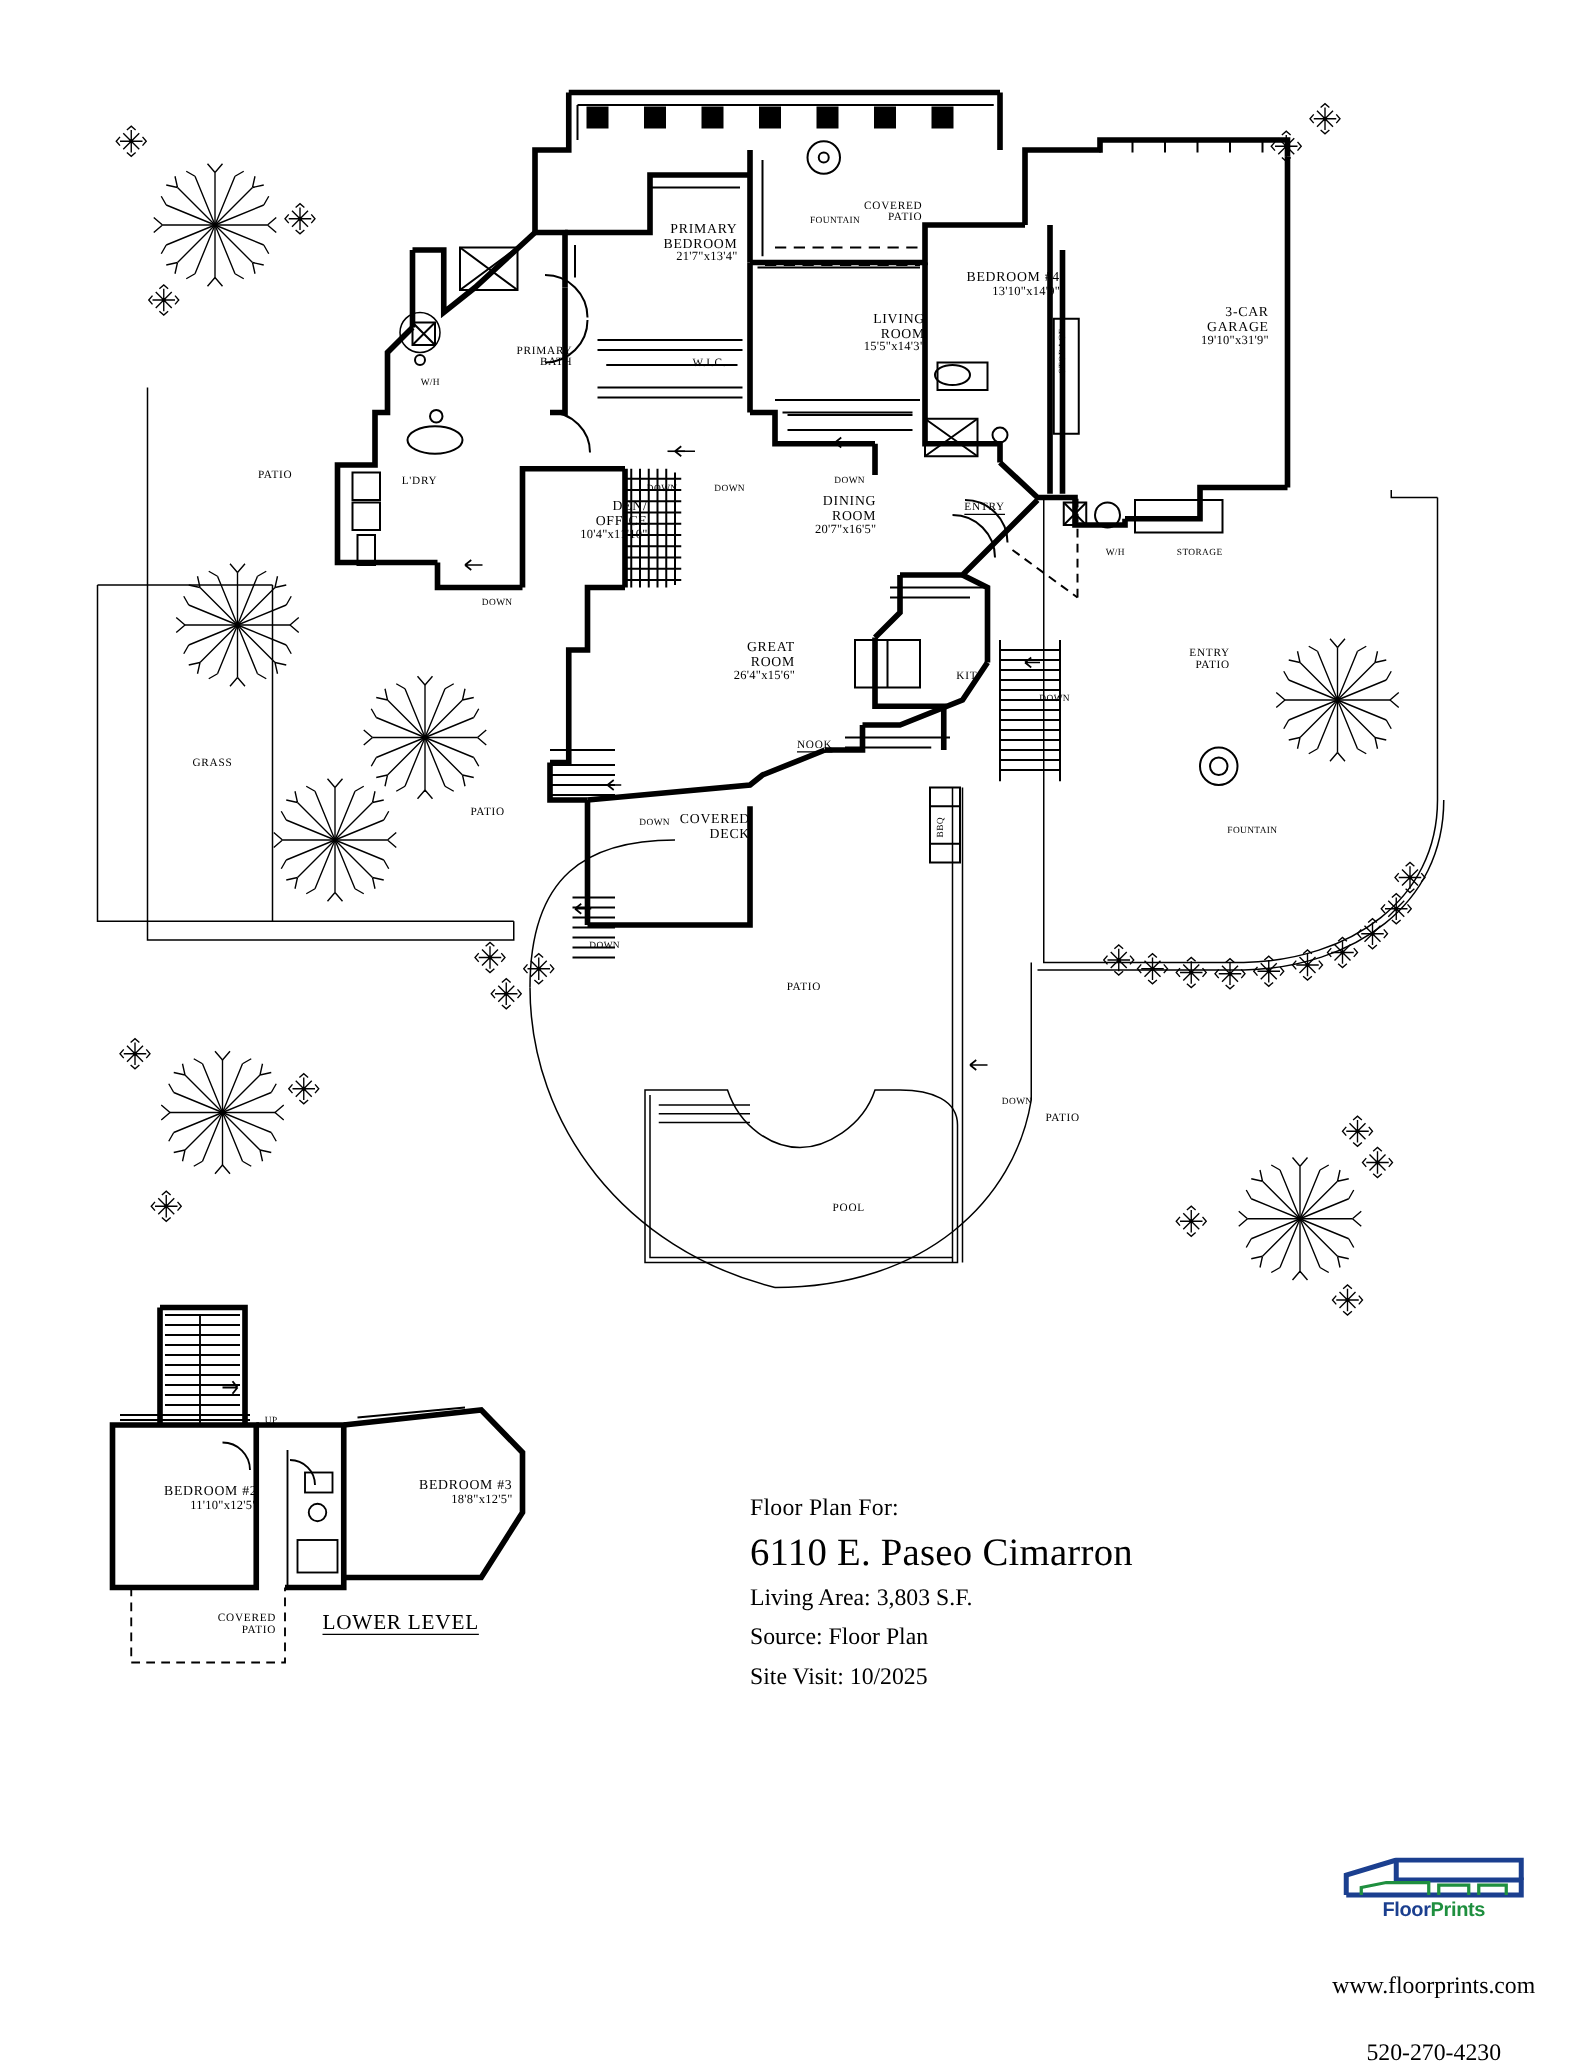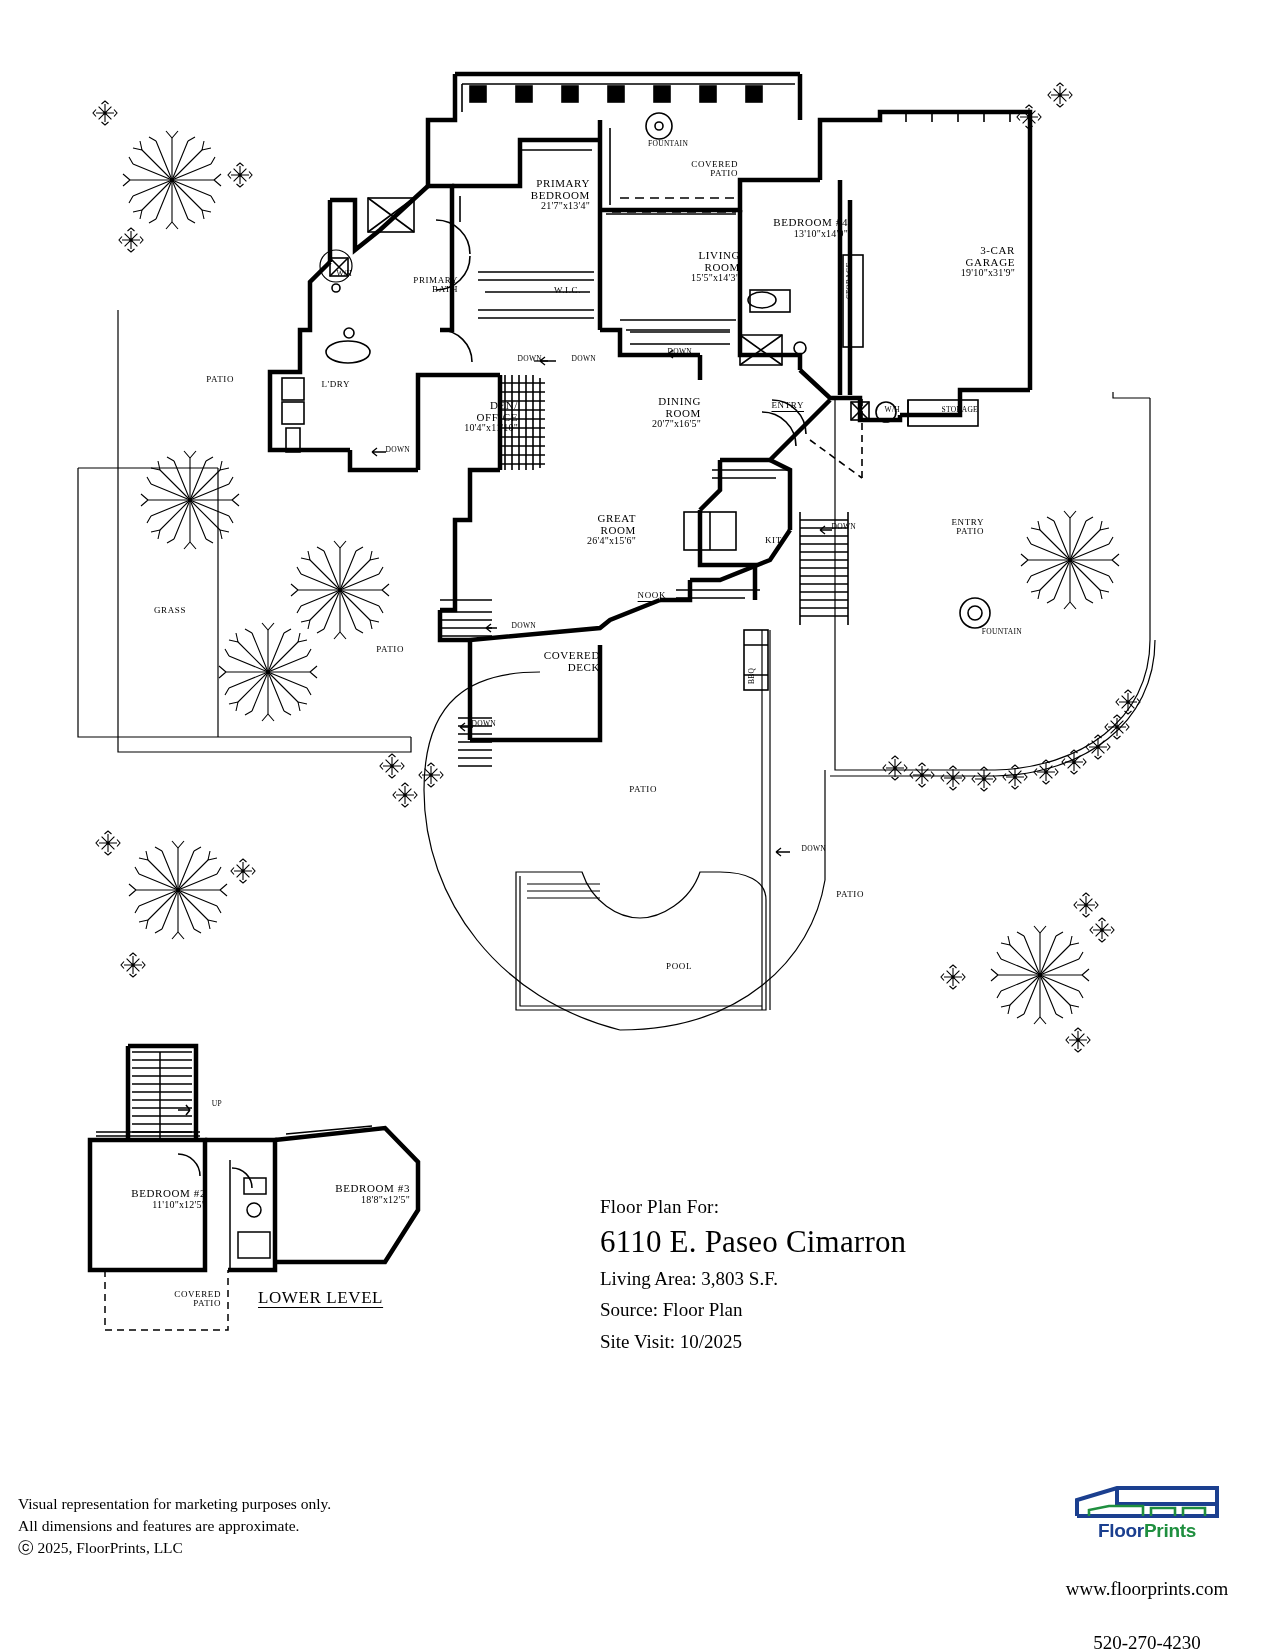--- a/index.html
+++ b/index.html
@@ -40,21 +40,21 @@
     display: block;
     font-size: 11px;
     letter-spacing: 0.6px;
   }
   .lbl .dim {
     display: block;
     font-size: 10px;
     letter-spacing: 0.2px;
   }
   .lbl.small .name { font-size: 9px; }
-  .lbl.tiny .name  { font-size: 7.5px; letter-spacing: 0.3px; }
+  .lbl.tiny .name  { font-size: 7.5px; letter-spacing: 0.3px; margin-top: 32px; }
 
   .vert {
     writing-mode: vertical-rl;
     transform: rotate(180deg);
   }
   .underline-lbl {
     text-decoration: underline;
     text-underline-offset: 3px;
   }
 
@@ -122,21 +122,21 @@
     height: 62px;
     margin: 0 auto 2px auto;
   }
   .fp-logo .word {
     position: absolute;
     left: 0;
     top: 34px;
     width: 200px;
     text-align: center;
     font-family: "Liberation Sans", sans-serif;
-    font-size: 19px;
+    font-size: 16px;
     font-weight: bold;
     letter-spacing: -0.3px;
   }
   .fp-logo .word .floor { color: #1b3f8f; }
   .fp-logo .word .prints { color: #1f8f3f; }
   .footer-right .site {
     font-size: 19px;
     line-height: 1.35;
     margin-top: 28px;
   }
@@ -567,25 +567,20 @@
 
   <div class="titleblock">
     <div class="for">Floor Plan For:</div>
     <div class="addr1">6110 E. Paseo Cimarron</div>
     <div class="meta">Living Area:  3,803 S.F.</div>
     <div class="meta">Source:  Floor Plan</div>
     <div class="meta">Site Visit:  10/2025</div>
   </div>
 
 
-  <div class="footer-left">
-    <div>Visual representation for marketing purposes only.</div>
-    <div>All dimensions and features are approximate.</div>
-    <div>ⓒ 2025, FloorPrints, LLC</div>
-  </div>
 
   <div class="footer-right">
     <div class="fp-logo">
       <svg viewBox="0 0 200 40" width="200" height="40" style="position:absolute;left:0;top:0;">
         <path d="M30,30 L30,14 L70,2 L170,2 L170,18" fill="none" stroke="#1b3f8f" stroke-width="4"></path>
         <path d="M30,30 L170,30 L170,18 L70,18 L70,2" fill="none" stroke="#1b3f8f" stroke-width="4"></path>
         <path d="M42,30 L42,24 L62,20 L96,20 L96,30" fill="none" stroke="#1f8f3f" stroke-width="2.6"></path>
         <path d="M104,30 L104,22 L128,22 L128,30" fill="none" stroke="#1f8f3f" stroke-width="2.6"></path>
         <path d="M136,30 L136,22 L158,22 L158,30" fill="none" stroke="#1f8f3f" stroke-width="2.6"></path>
       </svg>

